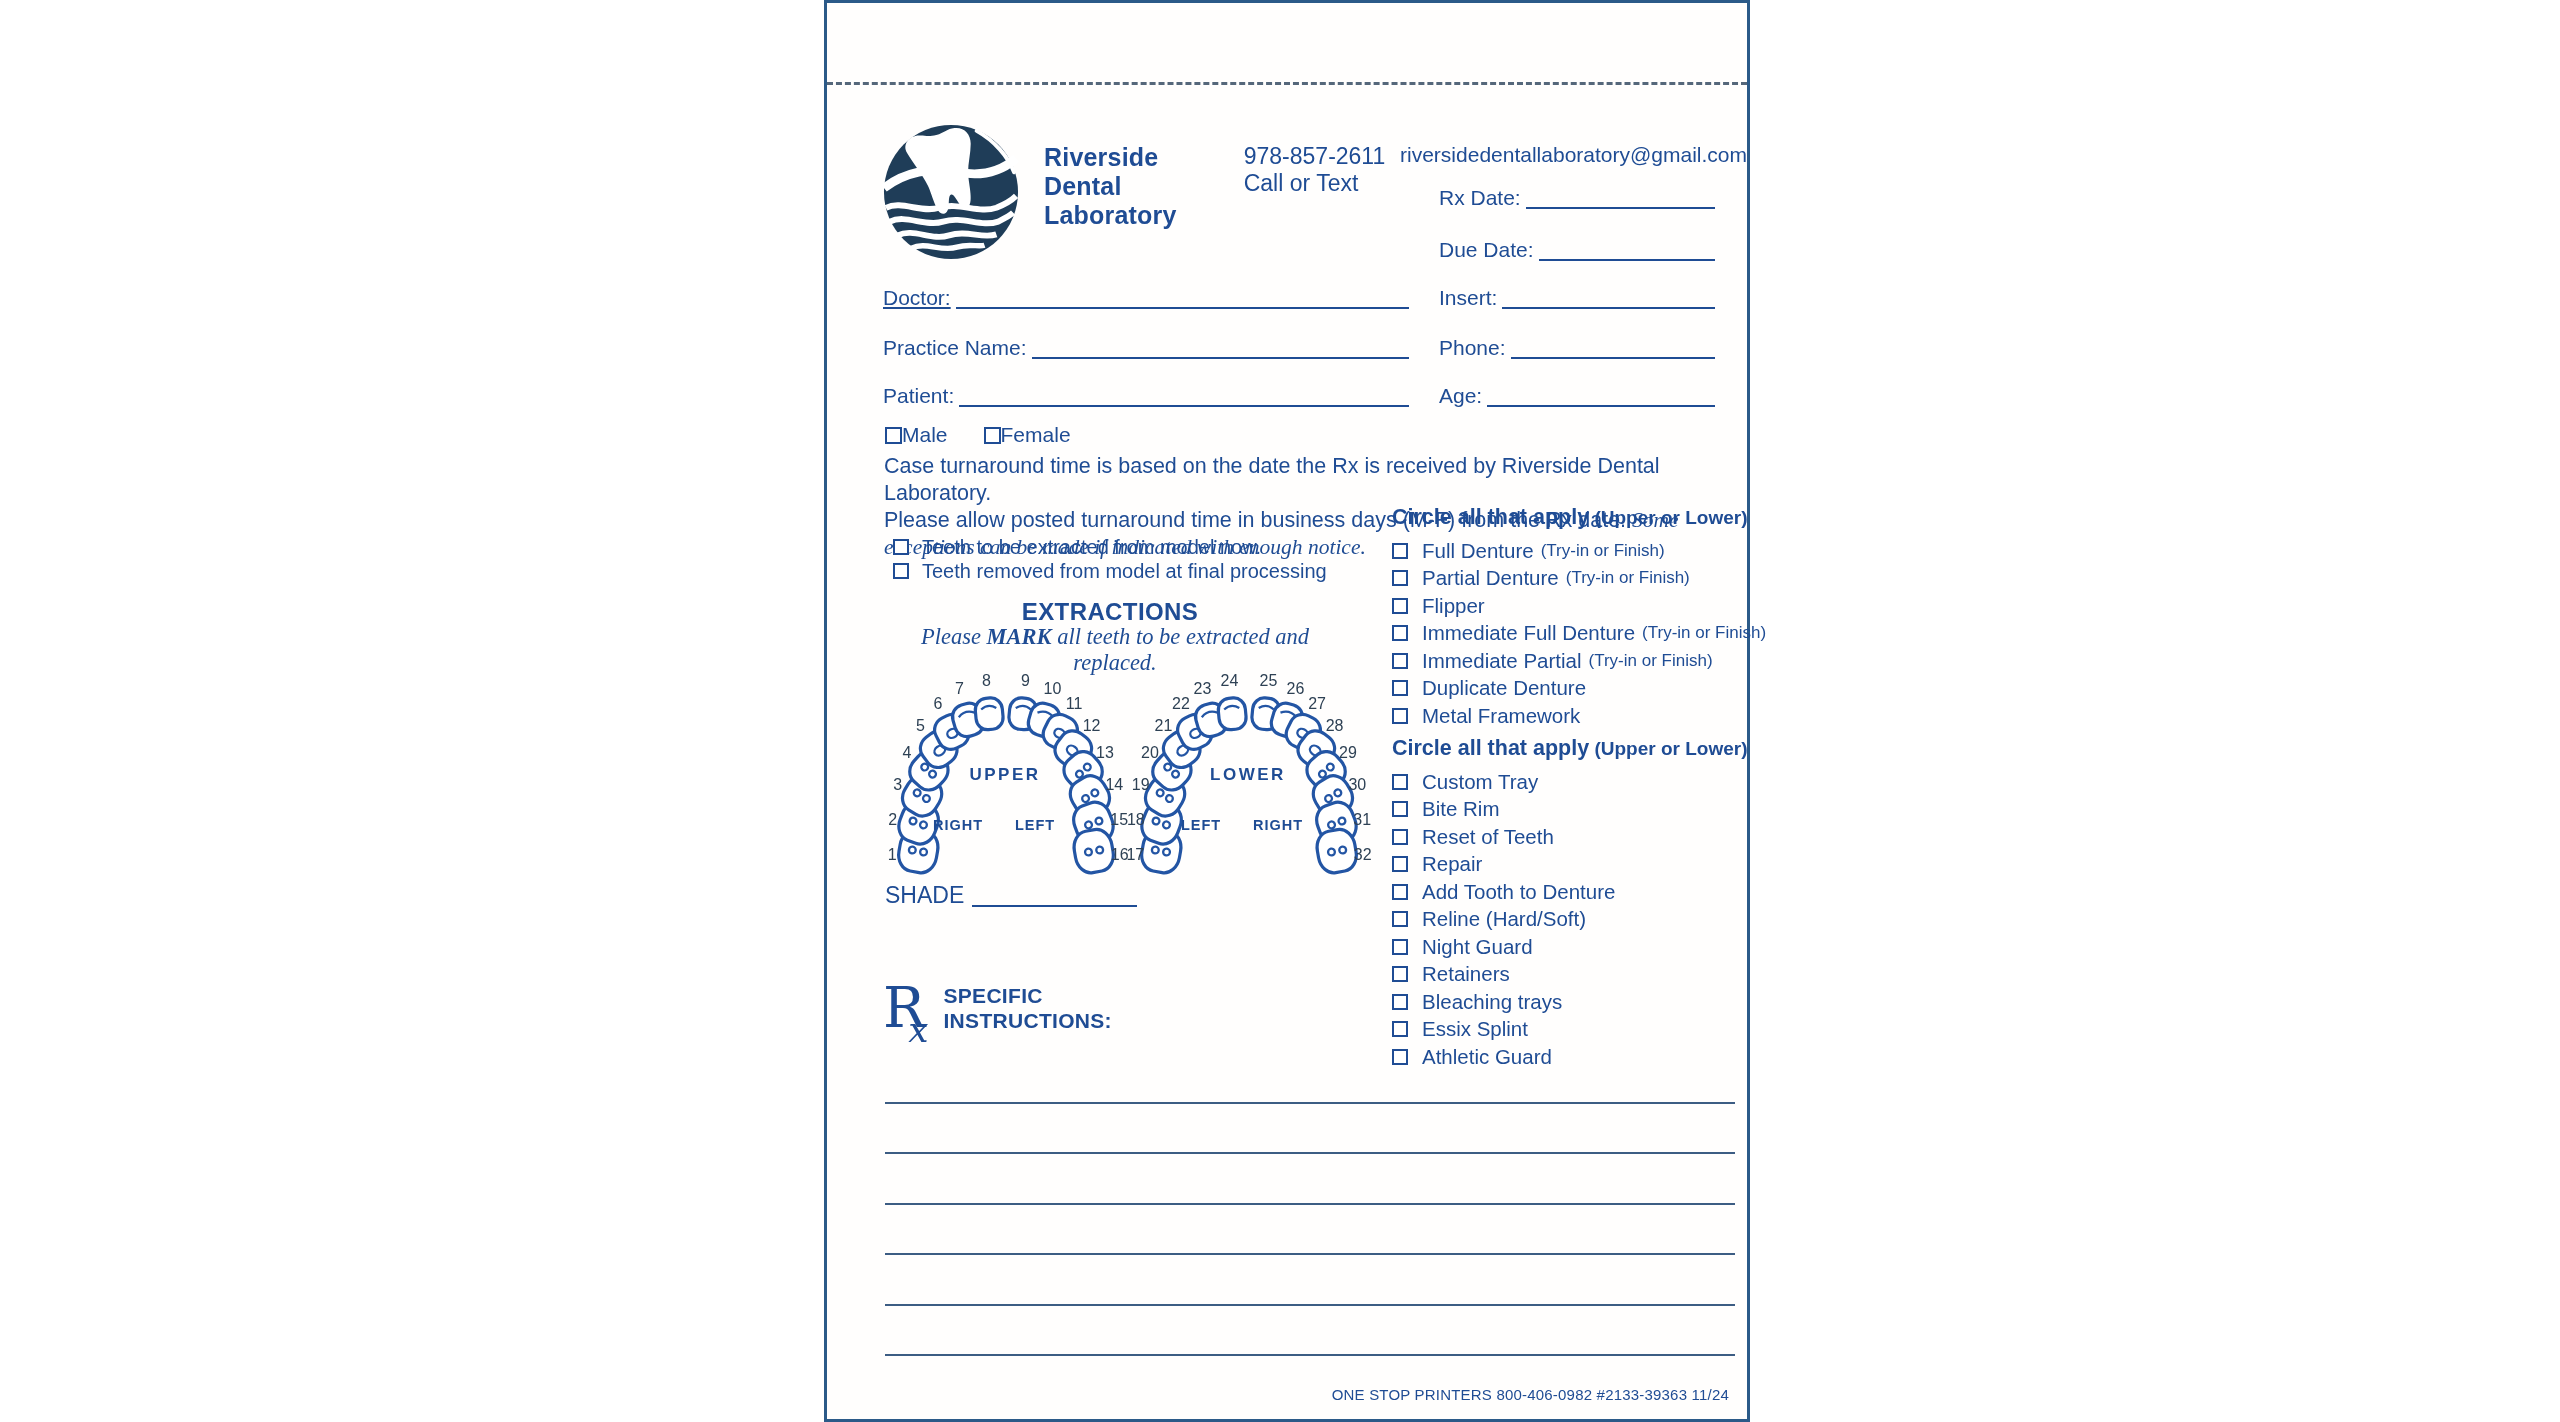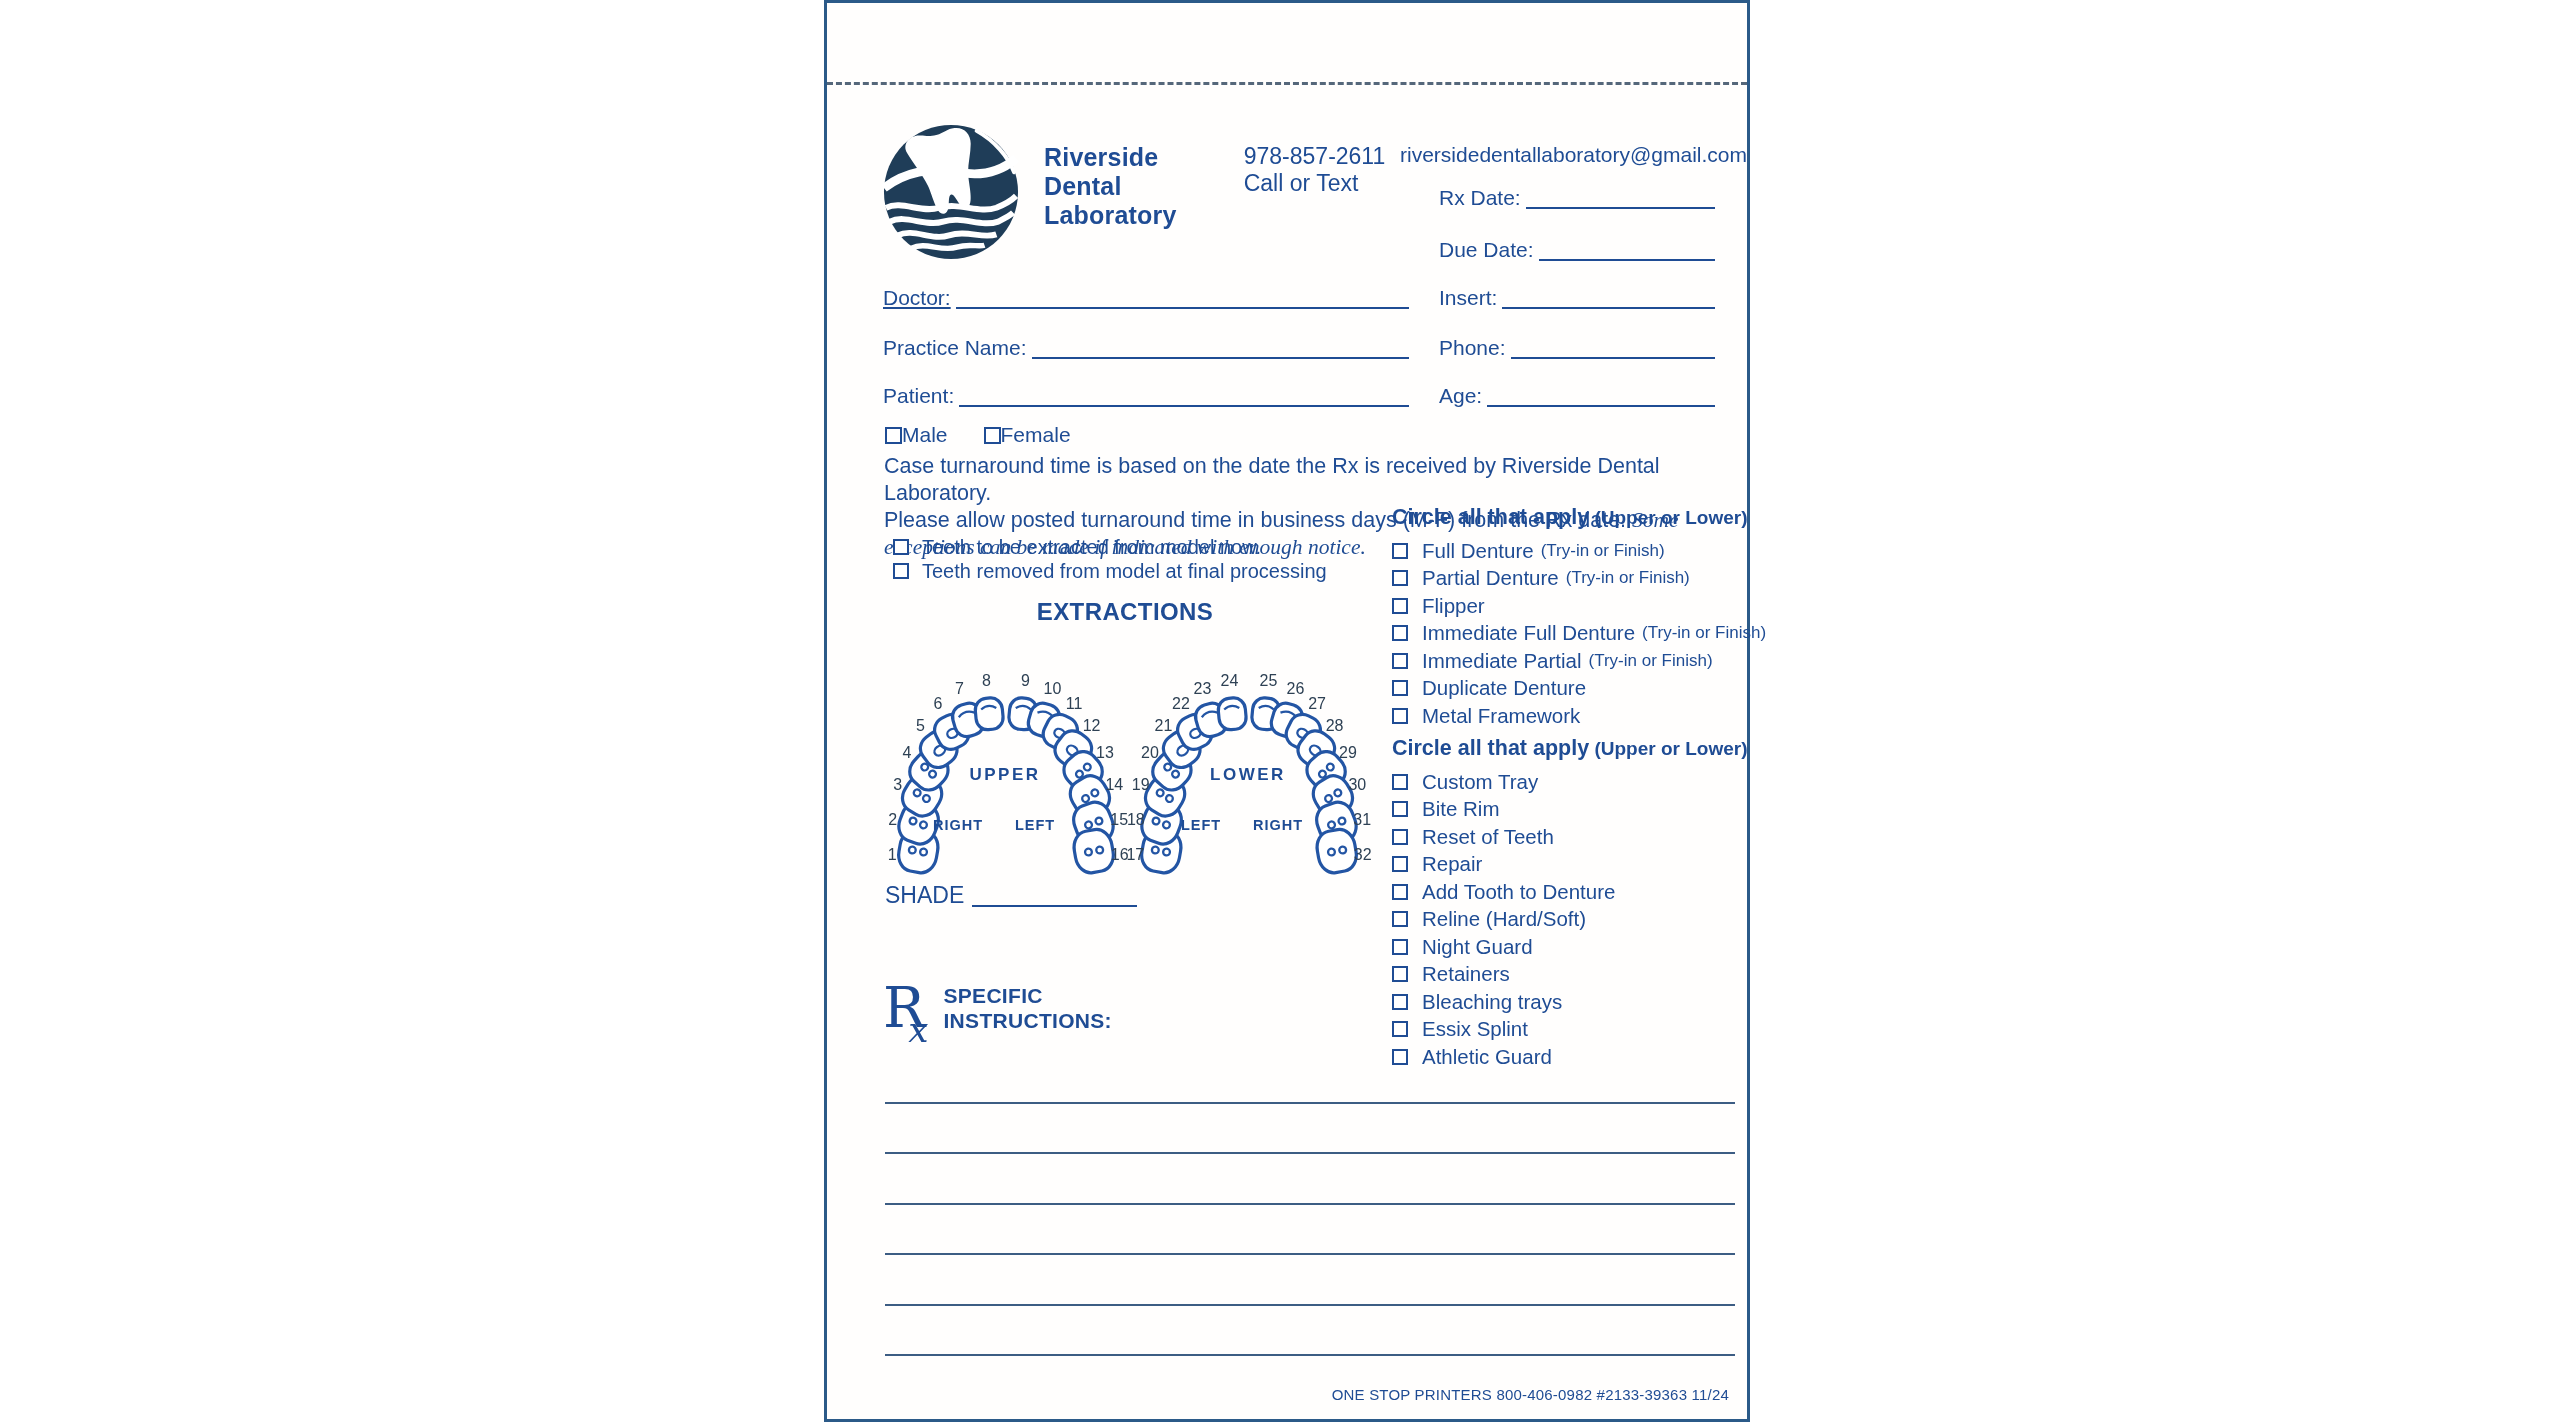--- a/index.html
+++ b/index.html
@@ -37,21 +37,21 @@
   .sexpair{display:flex;align-items:center;}
   .sexpair + .sexpair{margin-left:36px;}
 
   .note{position:absolute;left:57px;top:450px;width:880px;font-size:21.5px;line-height:27px;margin:0;}
   .note .serif{font-family:"Liberation Serif",serif;font-style:italic;}
 
   .extract-opts{position:absolute;left:66px;top:532px;font-size:20px;}
   .extract-opts .xrow{display:flex;align-items:center;gap:13px;height:24px;}
   .extract-opts .cb{width:16px;height:16px;border-width:2.2px;}
 
-  .extract-head{position:absolute;left:67px;top:595px;width:462px;text-align:center;
+  .extract-head{position:absolute;left:52px;top:595px;width:462px;text-align:center;
                 font-size:24px;font-weight:bold;letter-spacing:0.4px;}
   .extract-sub{position:absolute;left:57px;top:621px;width:462px;text-align:center;font-size:22.5px;
                font-family:"Liberation Serif",serif;font-style:italic;}
   .extract-sub b{font-weight:bold;}
 
   svg.teeth{position:absolute;left:54px;top:656px;}
   .tooth-num{font-family:"Liberation Sans",sans-serif;font-size:16px;fill:var(--num);}
   .arch-label{font-family:"Liberation Sans",sans-serif;font-size:17px;font-weight:bold;
               letter-spacing:2.5px;fill:var(--ink);}
   .side-label{font-family:"Liberation Sans",sans-serif;font-size:14.5px;font-weight:bold;
@@ -160,20 +160,23 @@
       <span class="cb"></span>
       <span>Teeth to be extracted from model now.</span>
     </div>
     <div class="xrow">
       <span class="cb"></span>
       <span>Teeth removed from model at final processing</span>
     </div>
   </div>
 
   <div class="extract-head">EXTRACTIONS</div>
+  <div class="extract-sub">
+    <span>Please </span><b>MARK</b><span> all teeth to be extracted and replaced.</span>
+  </div>
 
   <svg class="teeth" id="teeth-chart" width="500" height="218" viewBox="0 0 500 218">
       <g transform="translate(37.3 192.1) rotate(-80.0)">
         <rect x="-21" y="-19" width="42" height="38" rx="17.64" ry="14.44" fill="#fff" stroke="#2355a4" stroke-width="3.2"></rect>
         <circle cx="0" cy="-6.08" r="3.4" fill="none" stroke="#2355a4" stroke-width="2.3"></circle>
         <circle cx="0" cy="5.32" r="3.4" fill="none" stroke="#2355a4" stroke-width="2.3"></circle>
       </g>
       <text x="11.3" y="201.0" text-anchor="middle" class="tooth-num">1</text>
       <g transform="translate(37.6 164.1) rotate(-69.3)">
         <rect x="-19.933333333333334" y="-18.53333333333333" width="39.86666666666667" height="37.06666666666666" rx="16.744" ry="14.085333333333333" fill="#fff" stroke="#2355a4" stroke-width="3.2"></rect>

